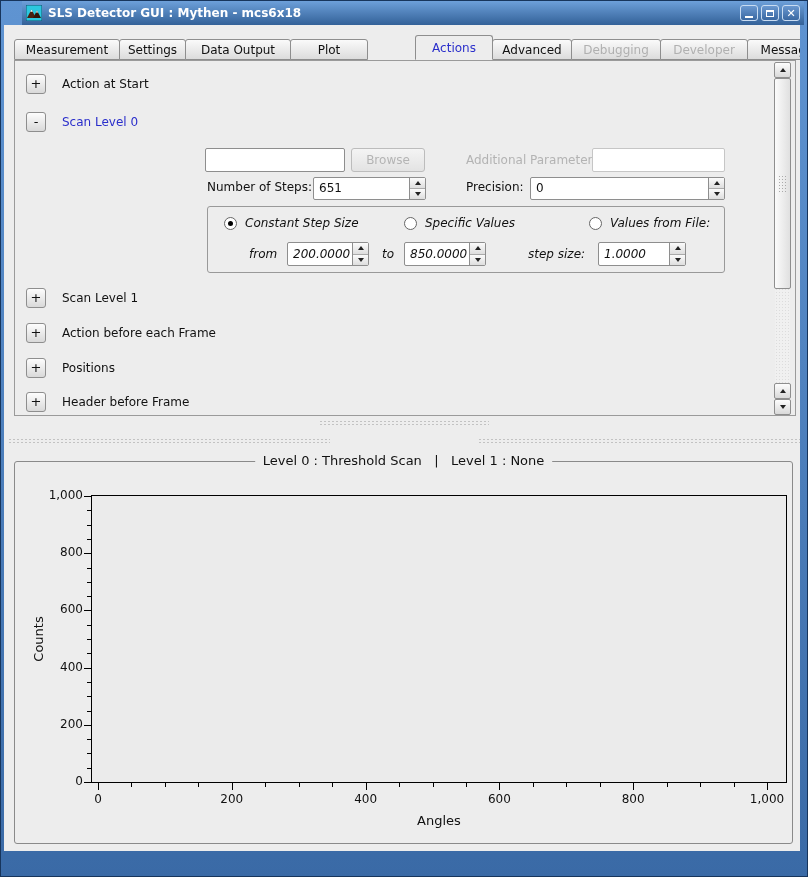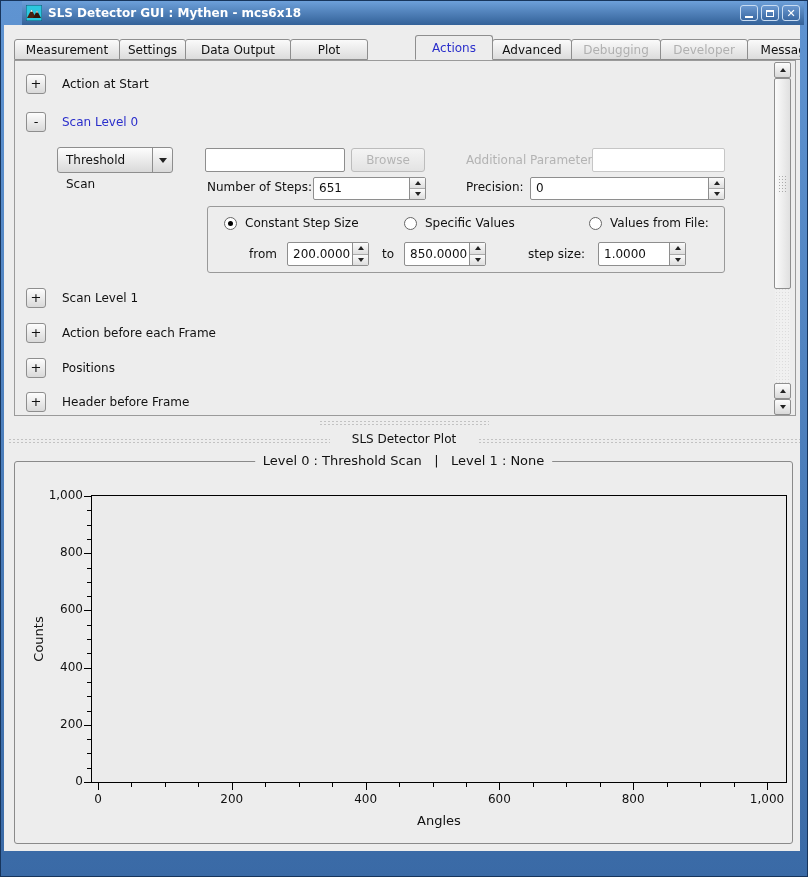--- a/index.html
+++ b/index.html
@@ -44,21 +44,21 @@
   .combo .clabel { flex:1; line-height:24px; padding-left:8px; }
   .combo .carrow { width:20px; border-left:1px solid #8e8e8e; display:flex; align-items:center; justify-content:center; }
   .tri-dn { width:0; height:0; border-left:4px solid transparent; border-right:4px solid transparent; border-top:5px solid #222; }
   .tri-up-s { width:0; height:0; border-left:3px solid transparent; border-right:3px solid transparent; border-bottom:4px solid #222; }
   .tri-dn-s { width:0; height:0; border-left:3px solid transparent; border-right:3px solid transparent; border-top:4px solid #222; }
   .spin { position:absolute; display:flex; background:#fff; border:1px solid #8e8e8e; border-radius:2px; }
   .spin .sval { flex:1; line-height:21px; padding-left:5px; overflow:hidden; white-space:nowrap; }
   .spin .sbtns { width:16px; display:flex; flex-direction:column; border-left:1px solid #8e8e8e; }
   .spin .sbtns div { flex:1; display:flex; align-items:center; justify-content:center; background:linear-gradient(#fbfbfb,#dedede); }
   .spin .sbtns div:first-child { border-bottom:1px solid #aaa; }
-  .groupbox { position:absolute; border:1px solid #999; border-radius:3px; }
+  .groupbox { position:absolute; border:1px solid #999; border-radius:3px;font-style:italic; }
   .radio-row { position:absolute; display:flex; align-items:center; }
   .radio { width:13px; height:13px; border:1px solid #666; border-radius:50%; background:#fff;
            display:inline-flex; align-items:center; justify-content:center; margin-right:8px; }
   .radio .dot { display:none; width:5px; height:5px; border-radius:50%; background:#000; }
   .radio.checked .dot { display:block; }
   
   .vscroll { position:absolute; left:770px; top:37px; width:17px; height:353px; }
   .sbtn { position:absolute; left:0; width:17px; height:16px; display:flex; align-items:center; justify-content:center; border-radius:2px; }
   .strack { position:absolute; left:1px; top:16px; width:15px; height:305px; background:#f0f0f0;
             background-image:radial-gradient(#dcdcdc 35%, transparent 36%); background-size:3px 3px; }
@@ -129,26 +129,20 @@
     </div>
 
     <div class="pane"></div>
 
     <div class="togglebtn pbtn" style="left:22px;top:49px">+</div>
     <div class="seclabel" style="left:58px;top:49px">Action at Start</div>
 
     <div class="togglebtn pbtn" style="left:22px;top:87px">-</div>
     <div class="seclabel blue" style="left:58px;top:87px">Scan Level 0</div>
 
-    <div class="combo pbtn" style="left:53px;top:122px;width:116px;height:26px">
-      <span class="clabel">Threshold Scan</span>
-      <span class="carrow">
-          <i class="tri-dn"></i>
-        </span>
-    </div>
     <div class="field" style="left:201px;top:123px;width:140px;height:24px"></div>
     <div class="btn-disabled" style="left:347px;top:123px;width:74px;height:24px">Browse</div>
     <div class="label gray" style="left:462px;top:123px">Additional Parameter:</div>
     <div class="field disabled" style="left:588px;top:123px;width:133px;height:24px"></div>
 
     <div class="label" style="left:203px;top:151px;line-height:23px">Number of Steps:</div>
     <div class="spin" style="left:309px;top:152px;width:113px;height:23px">
       <span class="sval">651</span>
       <span class="sbtns">
           <div>
@@ -248,21 +242,20 @@
       <div class="sbtn pbtn" style="top:321px">
           <i class="tri-up-s"></i>
         </div>
       <div class="sbtn pbtn" style="top:337px">
           <i class="tri-dn-s"></i>
         </div>
     </div>
 
     <div class="splitter stipple"></div>
     <div class="dock-strip stipple" style="left:4px;width:322px"></div>
-    <div class="dock-title">SLS Detector Plot</div>
     <div class="dock-strip stipple" style="left:474px;width:322px"></div>
 
     <div class="plot-group">
       <span class="plot-legend">Level 0 : Threshold Scan   |   Level 1 : None</span>
       <span class="ylabel">Counts</span>
       <div class="plot-area" id="plot-area">
         <div class="canvas"></div>
         <div class="xlabel">Angles</div>
       <div class="tickx" style="left: 83px; top: 288px; height: 7px;"></div>
           <div class="tickx" style="left: 116.45px; top: 288px; height: 4px;"></div>

